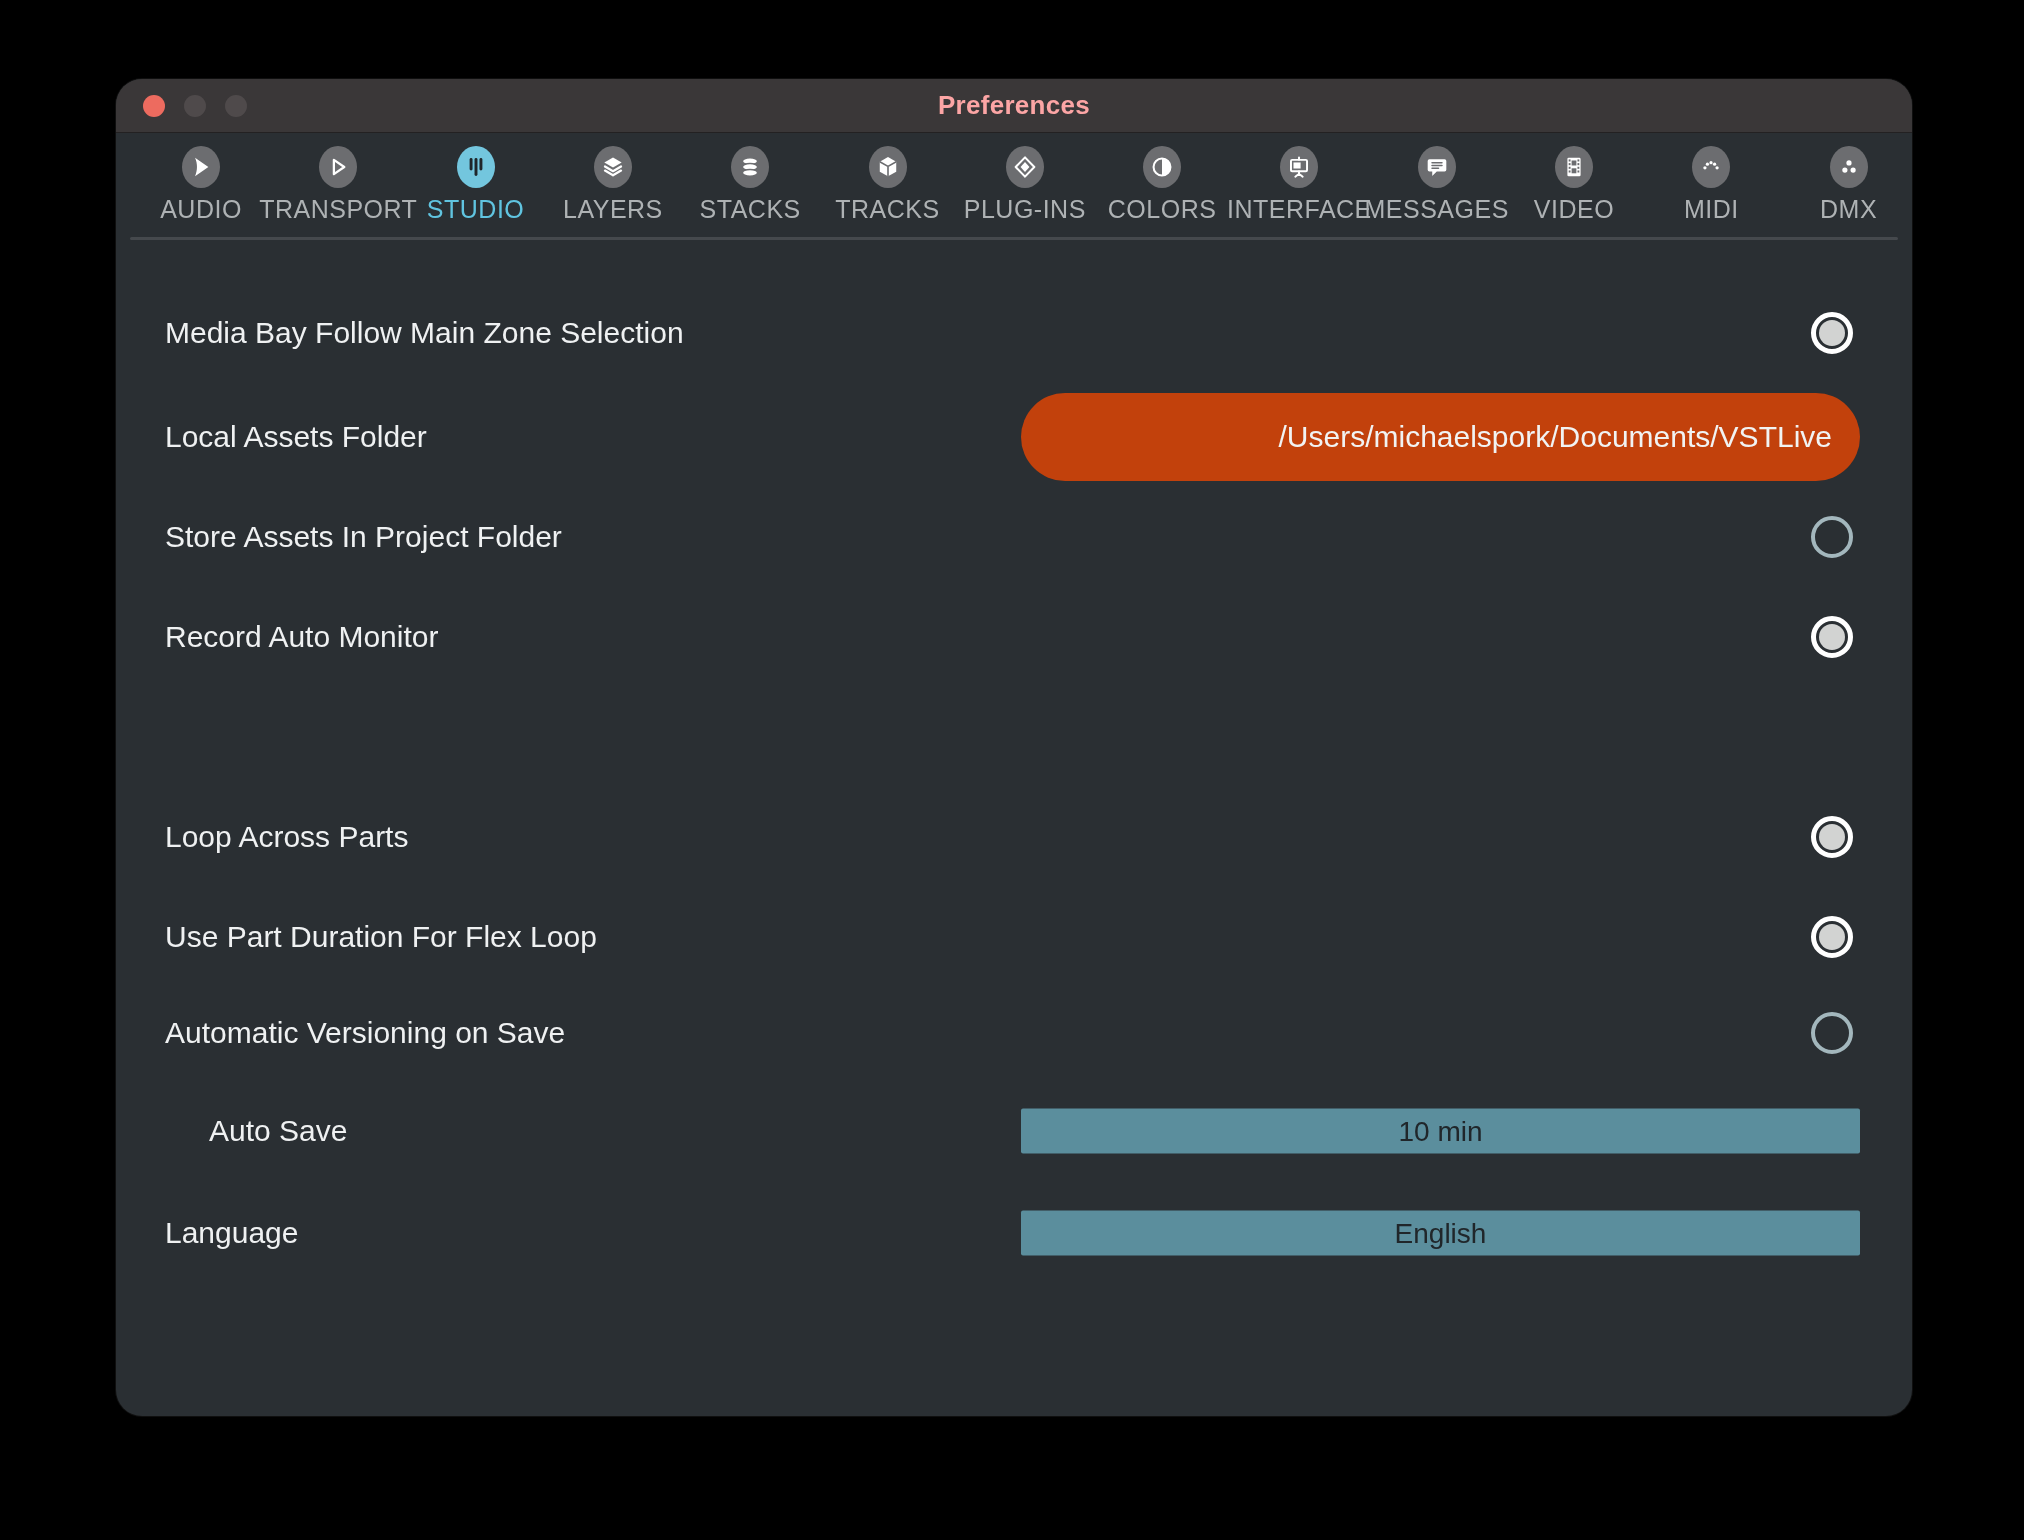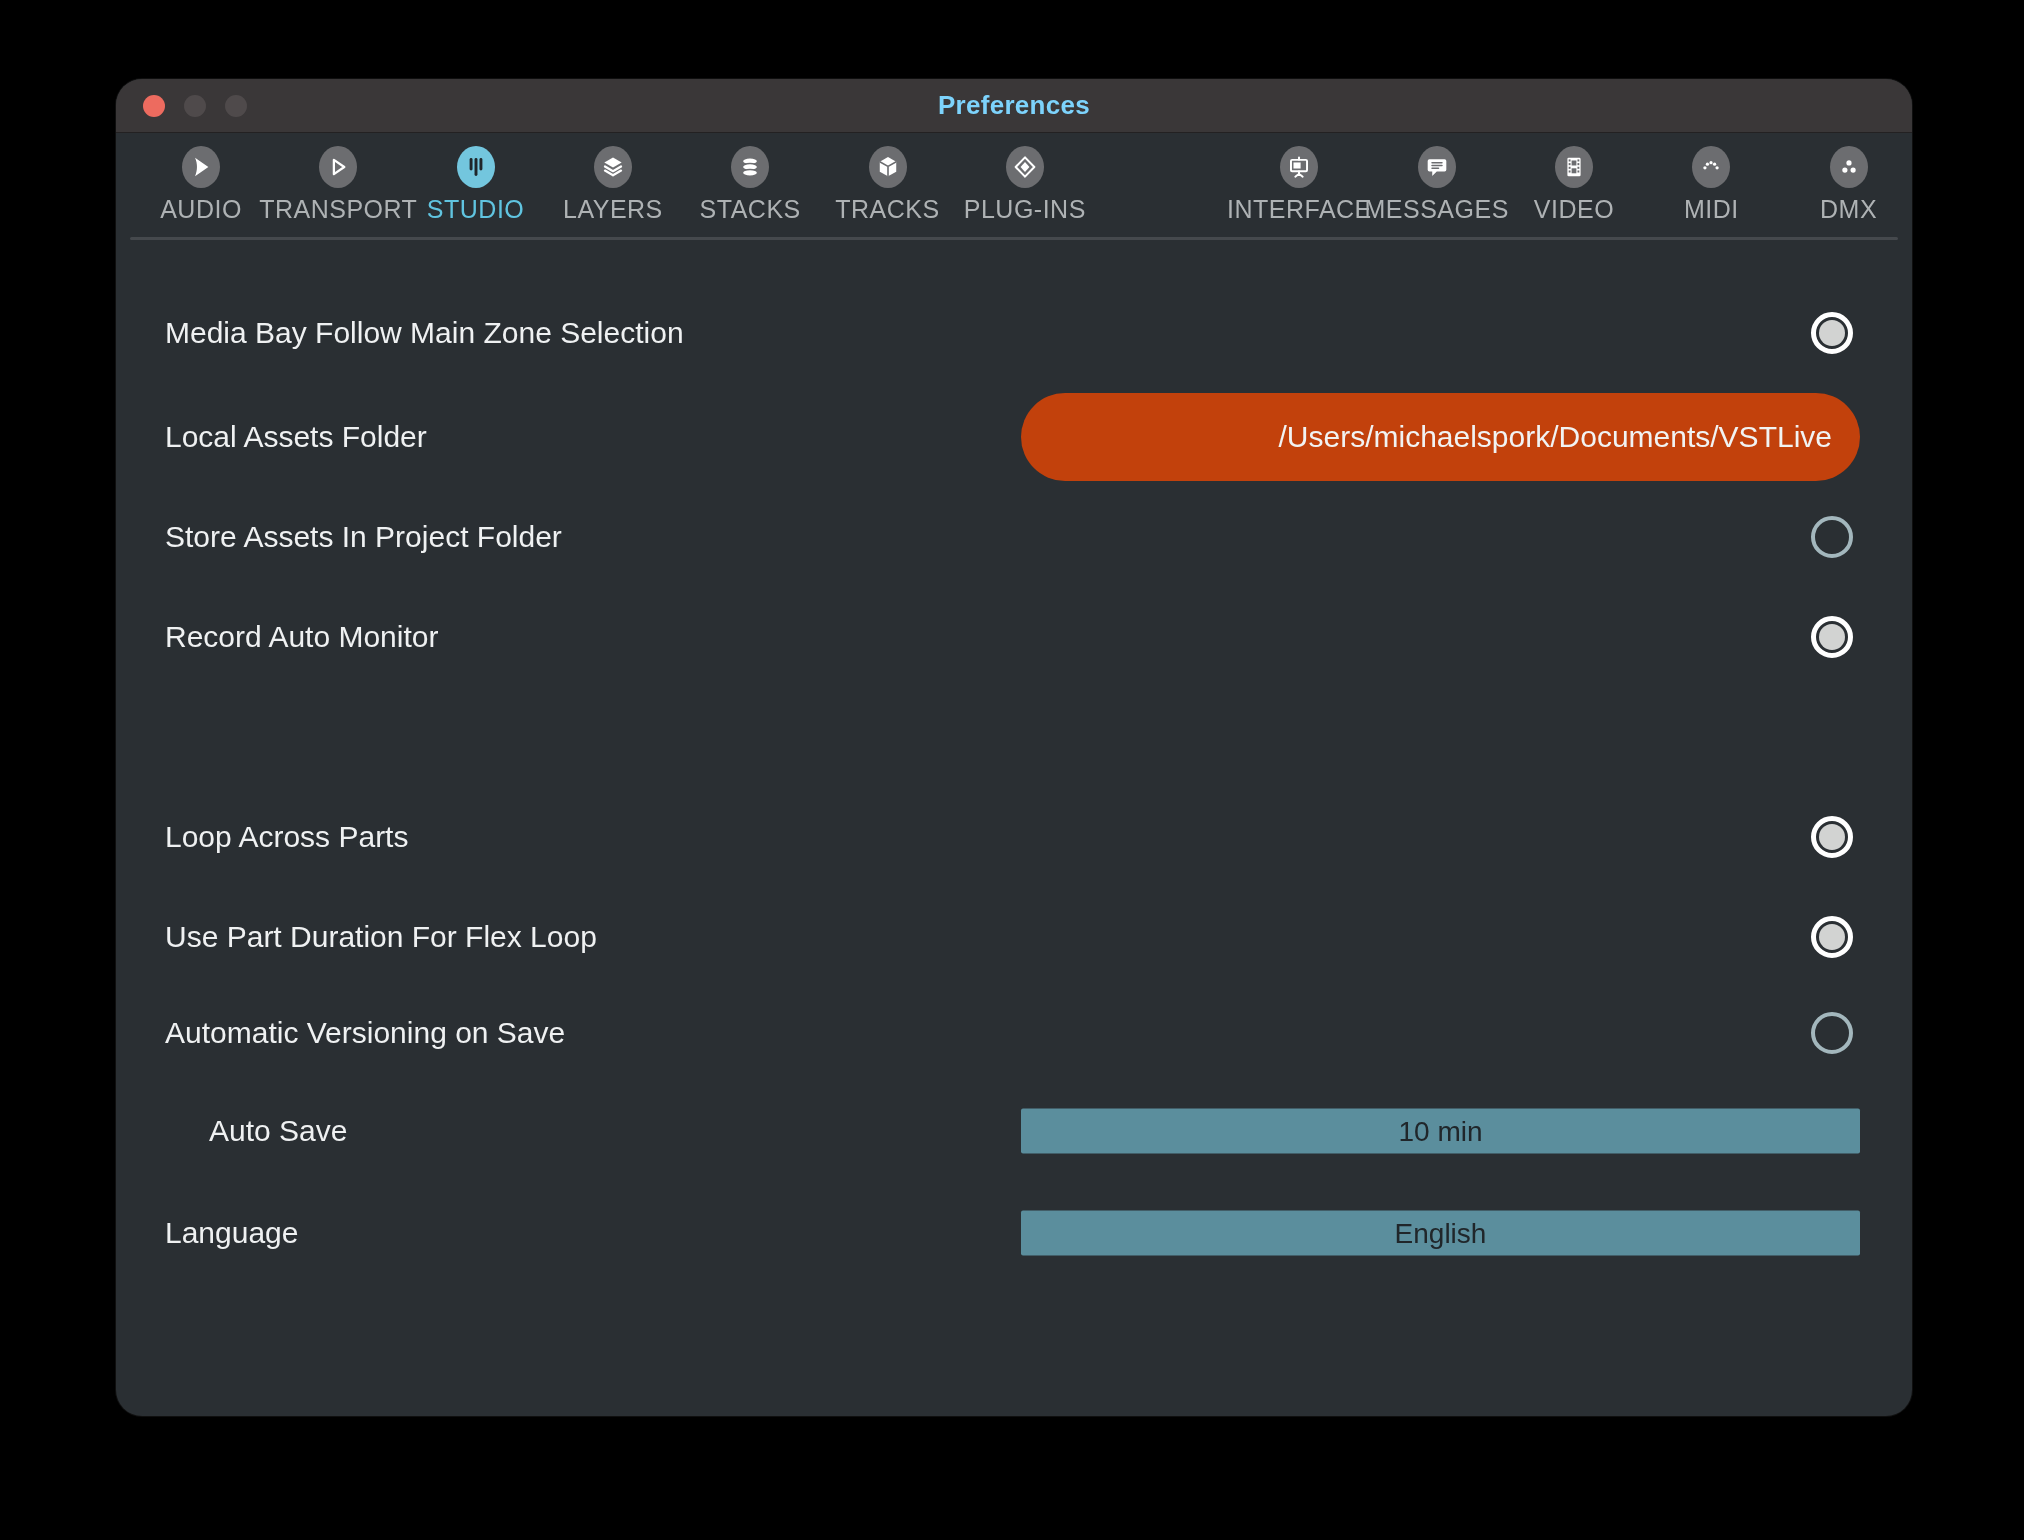--- a/index.html
+++ b/index.html
@@ -11,21 +11,21 @@
   .window{
     position:absolute;left:116px;top:79px;width:1796px;height:1337px;
     background:#2a2f33;border-radius:26px;overflow:hidden;
     box-shadow:0 0 0 1px rgba(255,255,255,0.06);
   }
   
   .titlebar{
     position:absolute;left:0;top:0;right:0;height:53px;background:#3a3738;
     border-bottom:1px solid #232122;display:flex;align-items:center;justify-content:center;
   }
-  .title{font-size:26px;font-weight:bold;color:#7dd3fc;letter-spacing:.3px;}
+  .title{font-size:26px;font-weight:bold;color:#fca5a5;letter-spacing:.3px;}
   .traffic{position:absolute;top:16px;width:22px;height:22px;border-radius:50%;}
   .tl-close{left:27px;background:#ed6b5f;}
   .tl-min{left:68px;background:#4f4a4b;}
   .tl-max{left:109px;background:#4f4a4b;}
   
   .tabbar{position:absolute;left:0;top:54px;right:0;height:107px;}
   .tabbar-sep{position:absolute;left:14px;right:14px;top:104px;height:3px;background:#45494d;border-radius:2px;}
   .tab{position:absolute;top:0;transform:translateX(-50%);text-align:center;width:170px;cursor:default;}
   .badge{
     width:38px;height:42px;border-radius:50%;background:#6c6d70;color:#ffffff;
@@ -132,20 +132,29 @@
         <div class="tab-label">TRACKS</div>
       </div>
       <div class="tab" style="left: 908.8px;">
         <div class="badge">
           <svg viewBox="0 0 24 24">
             <path d="M12 3.1 L20.6 12 L12 20.9 L3.4 12 Z" fill="none" stroke="currentColor" stroke-width="1.9" stroke-linejoin="round"></path>
             <path d="M12 7.4 L16.1 12 L12 16.6 L7.9 12 Z" fill="currentColor"></path>
           </svg>
         </div>
         <div class="tab-label">PLUG-INS</div>
+      </div>
+      <div class="tab" style="left: 1046.1px;">
+        <div class="badge">
+          <svg viewBox="0 0 24 24">
+            <circle cx="12" cy="12" r="7.8" fill="none" stroke="currentColor" stroke-width="1.9"></circle>
+            <path d="M12 4.2 A7.8 7.8 0 0 1 12 19.8 Z" fill="currentColor"></path>
+          </svg>
+        </div>
+        <div class="tab-label">COLORS</div>
       </div>
       <div class="tab" style="left: 1183.4px;">
         <div class="badge">
           <svg viewBox="0 0 24 24">
             <path d="M12 3.2 V5.4" stroke="currentColor" stroke-width="1.8" stroke-linecap="round"></path>
             <rect x="4.6" y="5.4" width="14.8" height="10.6" rx="1.1" fill="none" stroke="currentColor" stroke-width="1.8"></rect>
             <rect x="6.9" y="7.8" width="6.6" height="5.6" fill="currentColor"></rect>
             <path d="M12 16 V18.2 M12 18.2 L8.6 21 M12 18.2 L15.4 21" fill="none" stroke="currentColor" stroke-width="1.8" stroke-linecap="round"></path>
           </svg>
         </div>

